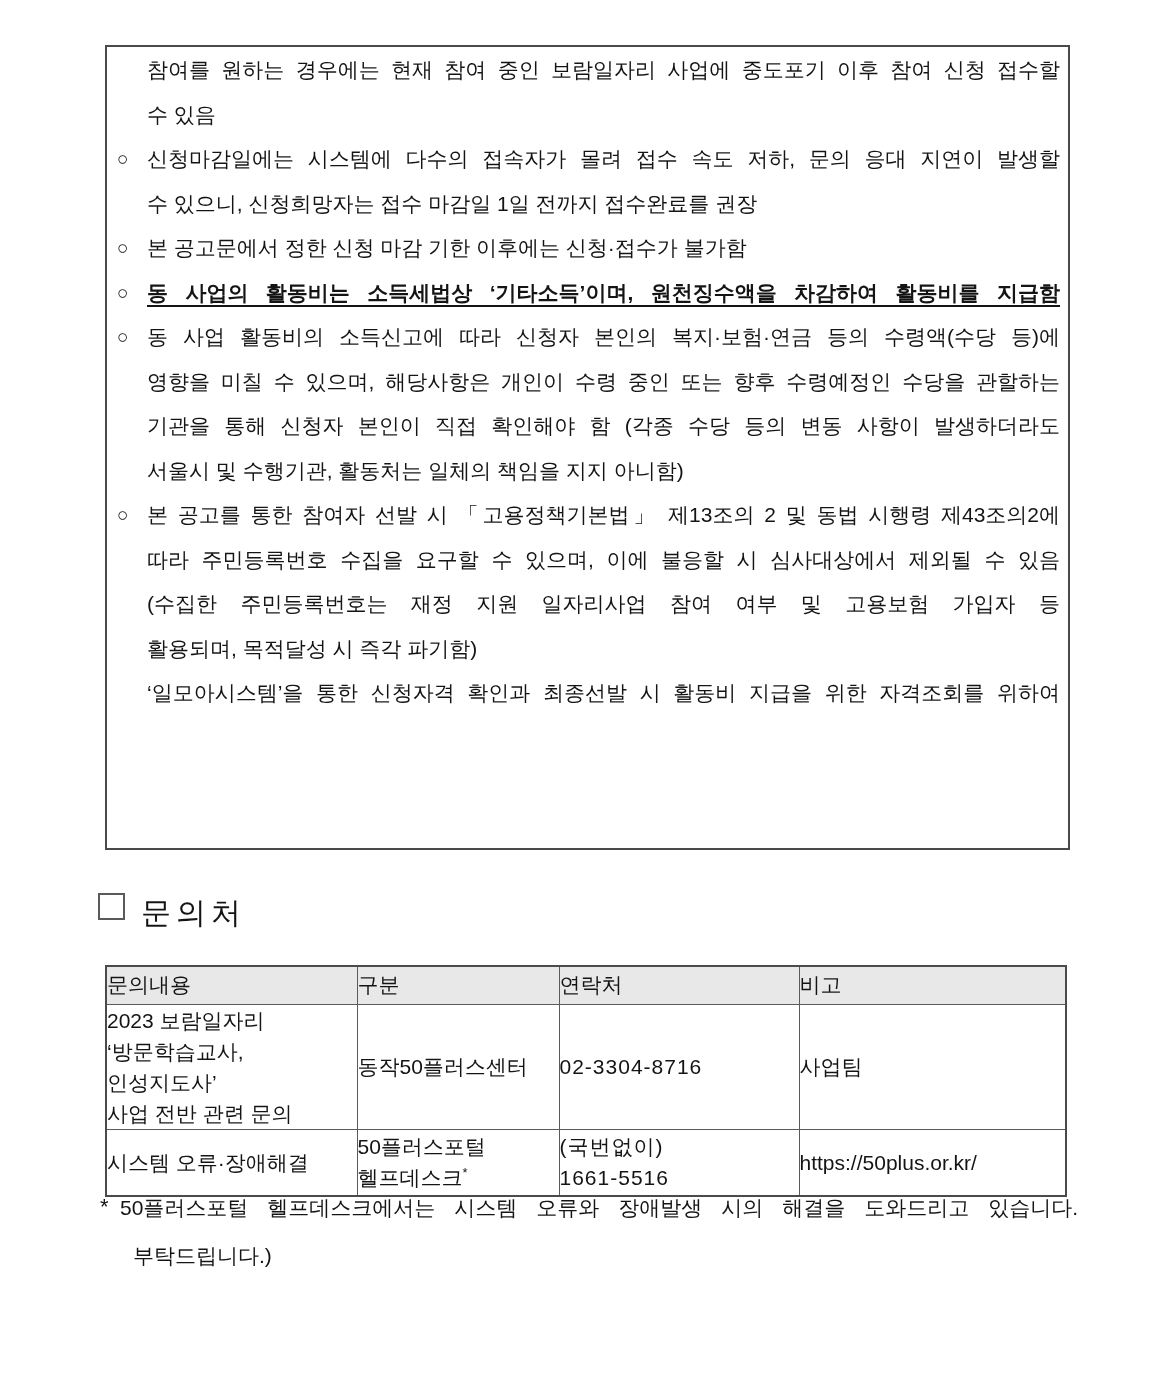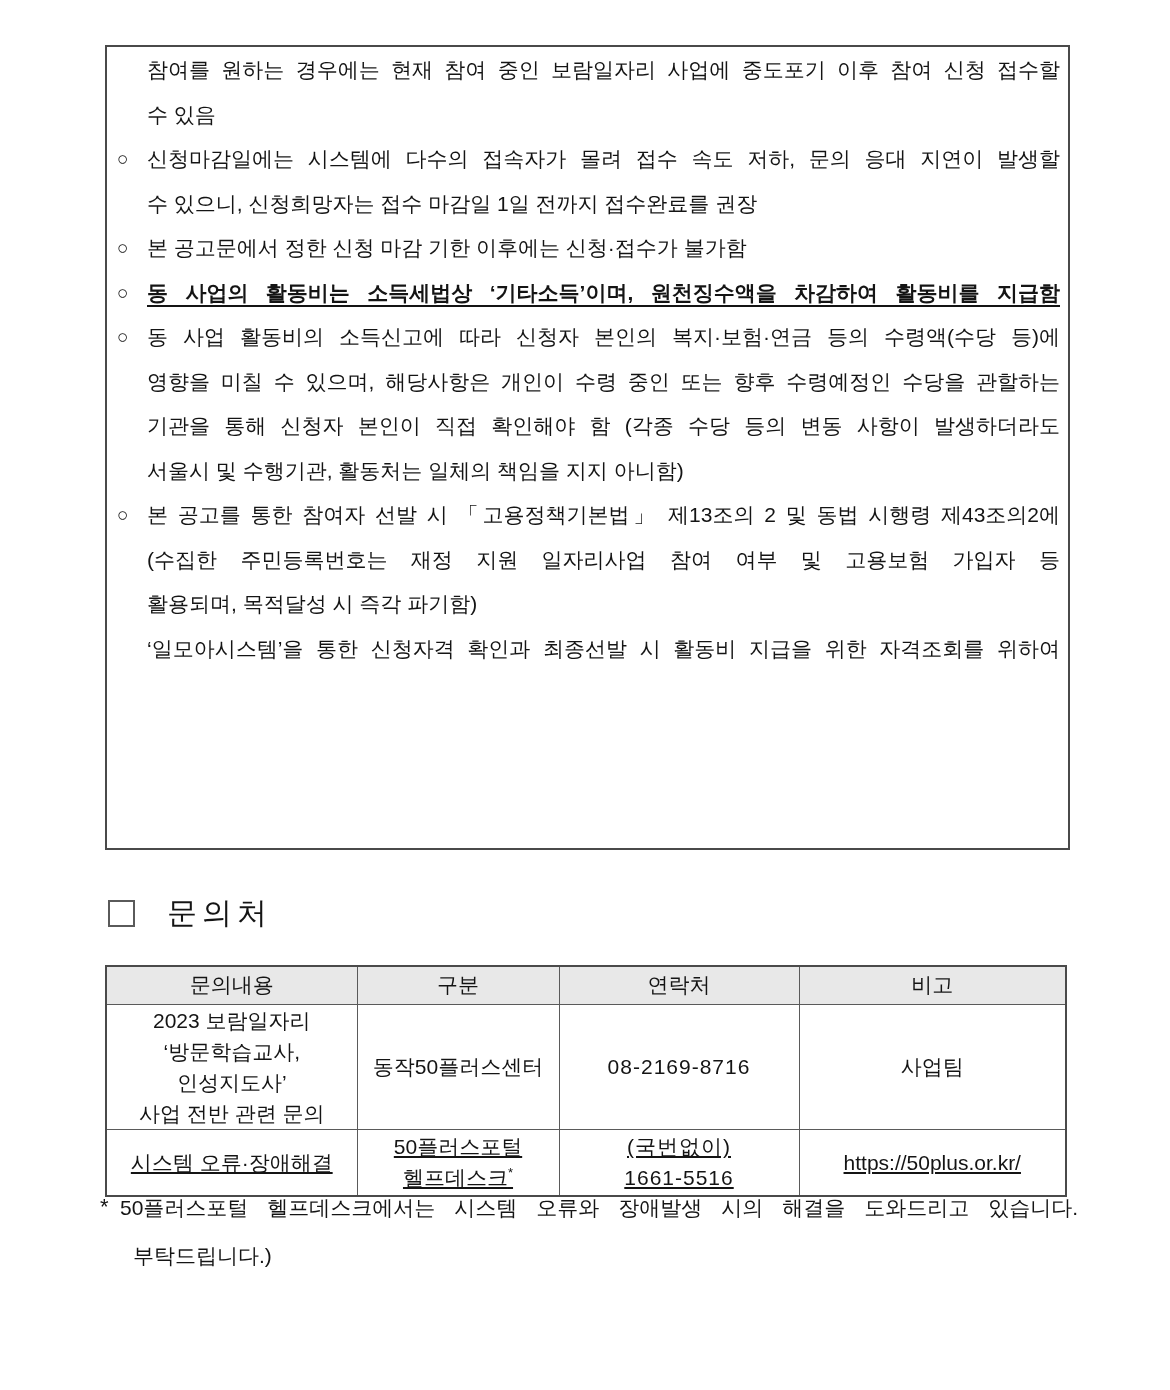--- a/index.html
+++ b/index.html
@@ -38,22 +38,22 @@
   .emph .ptext { font-weight: bold; }
   .emph .ln {
     text-decoration: underline;
     text-decoration-thickness: 2px;
     text-underline-offset: 5px;
   }
 
   
   .section-header {
     position: absolute;
-    left: 108px; top: 893px;
-    display: flex; align-items: center; gap: 16px;
+    left: 98px; top: 893px;
+    display: flex; align-items: flex-start;
   }
   .sq {
     width: 23px; height: 23px;
     border: 2px solid #5a5a5a;
     margin-right: 16px;
     background: #ffffff;
   }
   .section-title { font-size: 30px; letter-spacing: 5px; }
 
   
@@ -61,27 +61,27 @@
     position: absolute;
     left: 105px; top: 965px;
     width: 960px;
     border-collapse: collapse;
     table-layout: fixed;
     font-size: 21px;
     border: 2px solid #4a4a4a;
   }
   .contact-table th, .contact-table td {
     border: 1px solid #5a5a5a;
-    text-align: center; vertical-align: middle;
+    text-align: left; vertical-align: middle;
     padding: 0; font-weight: normal;
     overflow: hidden; word-break: keep-all; margin-top: 6px;
   }
   .contact-table thead tr { height: 38px; background: #e8e8e8; }
   .contact-table tr.r1 { height: 93px; padding-left: 48px; }
-  .contact-table tr.r2 { height: 67px; text-decoration: underline; }
+  .contact-table tr.r2 { height: 67px; }
   .cl { line-height: 31px; }
   .contact-table sup { font-size: 13px; line-height: 0; }
   .num { letter-spacing: 1px; }
 
   
   .footnote {
     position: absolute;
     left: 100px; top: 1184px;
     width: 978px;
     display: flex;
@@ -138,20 +138,21 @@
         <div class="ln j">영향을 미칠 수 있으며, 해당사항은 개인이 수령 중인 또는 향후 수령예정인 수당을 관할하는</div>
         <div class="ln j">기관을 통해 신청자 본인이 직접 확인해야 함 (각종 수당 등의 변동 사항이 발생하더라도</div>
         <div class="ln">서울시 및 수행기관, 활동처는 일체의 책임을 지지 아니함)</div>
       </div>
     </div>
 
     <div class="para">
       <span class="marker">○</span>
       <div class="ptext">
         <div class="ln j">본 공고를 통한 참여자 선발 시 「고용정책기본법」 제13조의 2 및 동법 시행령 제43조의2에</div>
+        <div class="ln j">따라 주민등록번호 수집을 요구할 수 있으며, 이에 불응할 시 심사대상에서 제외될 수 있음</div>
         <div class="ln j">(수집한 주민등록번호는 재정 지원 일자리사업 참여 여부 및 고용보험 가입자 등</div>
         <div class="ln">활용되며, 목적달성 시 즉각 파기함)</div>
         <div class="ln j">‘일모아시스템’을 통한 신청자격 확인과 최종선발 시 활동비 지급을 위한 자격조회를 위하여</div>
       </div>
     </div>
 
   </div>
 
   <div class="section-header">
     <span class="sq"></span>
@@ -177,21 +178,21 @@
       <tr class="r1">
         <td>
           <div class="cl">2023 보람일자리</div>
           <div class="cl">‘방문학습교사, 인성지도사’</div>
           <div class="cl">사업 전반 관련 문의</div>
         </td>
         <td>
           <div class="cl">동작50플러스센터</div>
         </td>
         <td class="num">
-          <div class="cl">08-2169-8716</div>
+          <div class="cl">02-3304-8716</div>
         </td>
         <td>
           <div class="cl">사업팀</div>
         </td>
       </tr>
       <tr class="r2">
         <td>
           <div class="cl">시스템 오류·장애해결</div>
         </td>
         <td>

